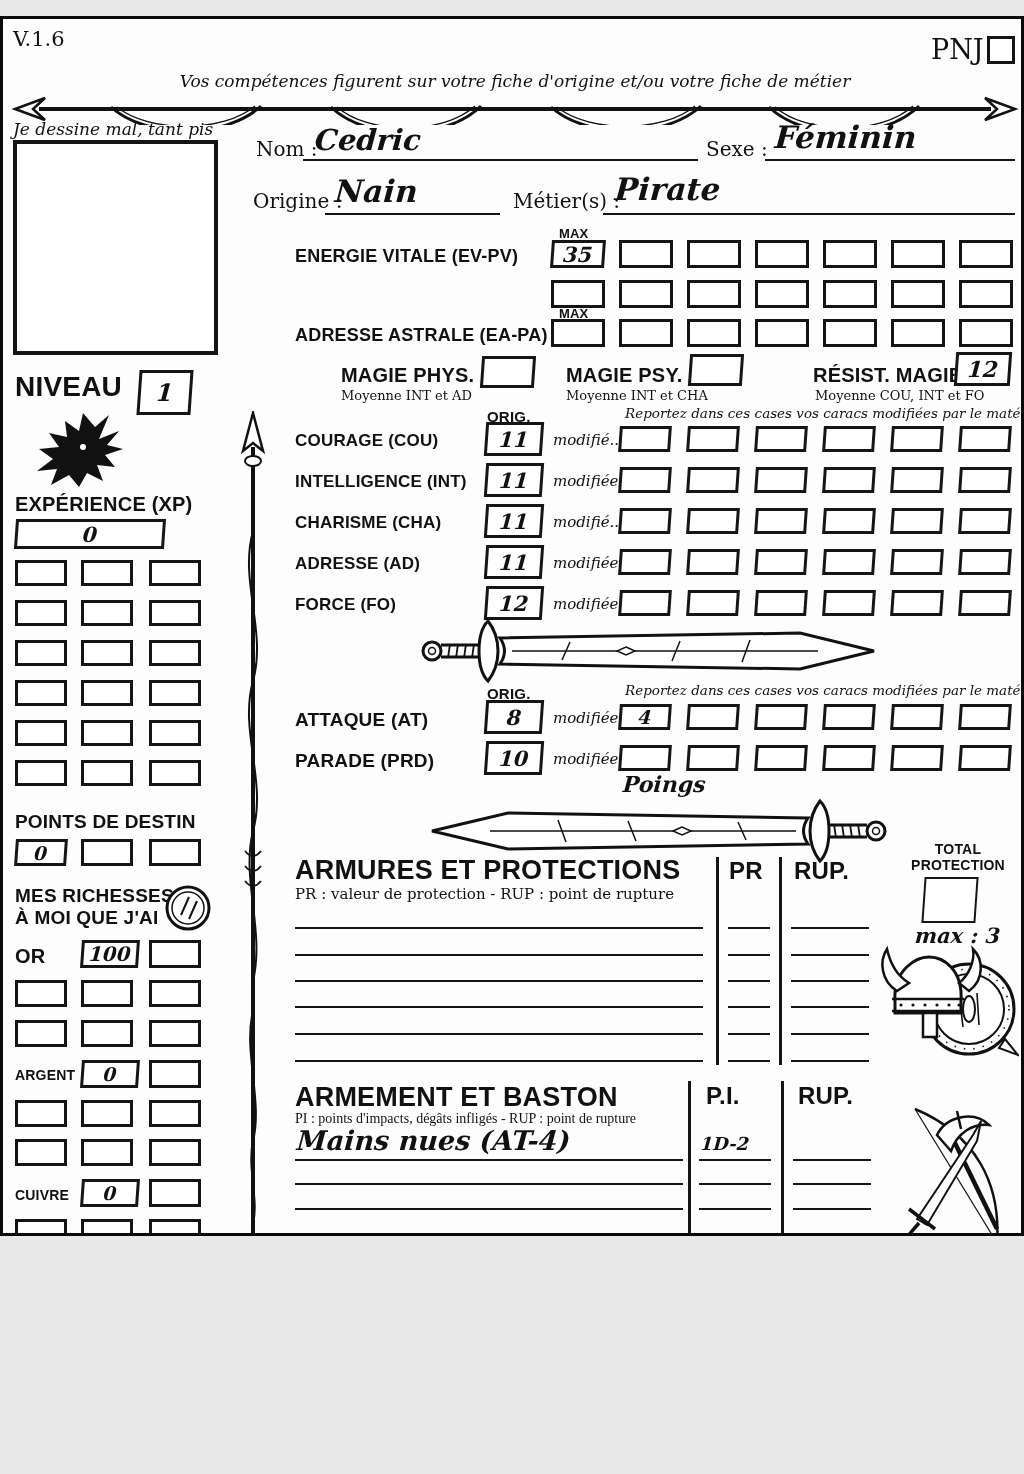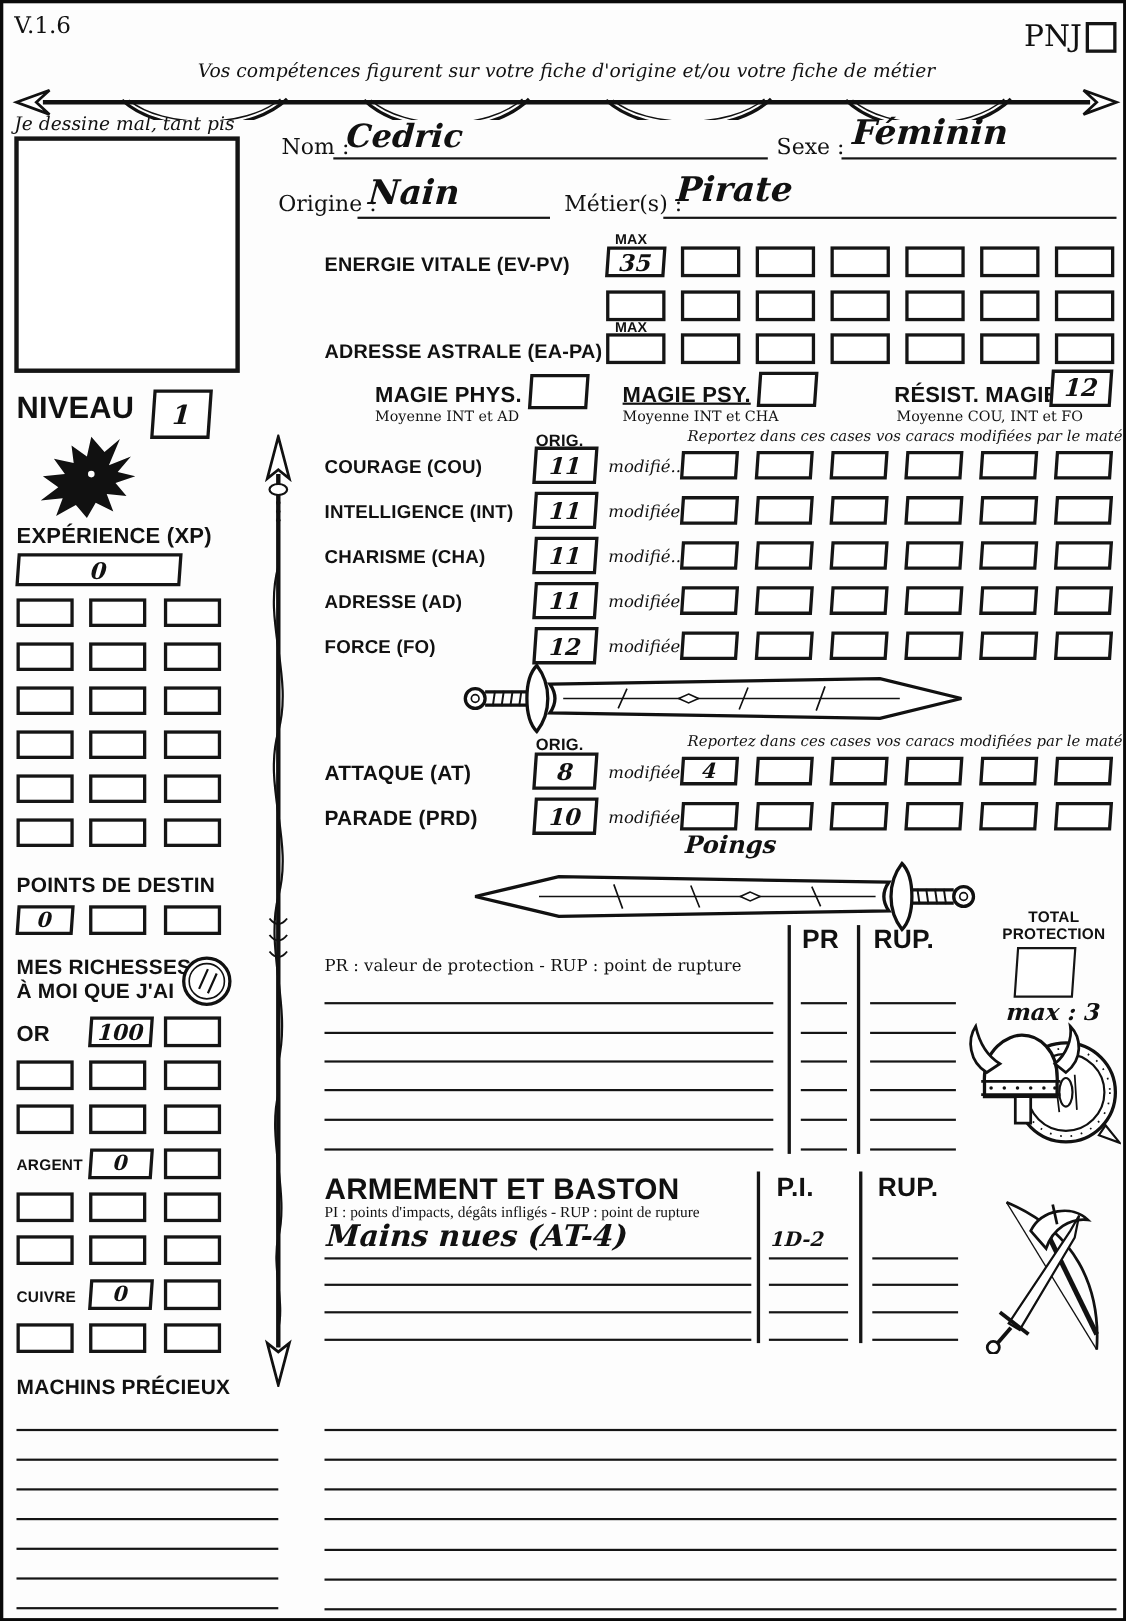--- a/index.html
+++ b/index.html
@@ -1,17 +1,17 @@
 <!DOCTYPE html>
 <html lang="fr"><head>
 <meta charset="utf-8">
 <style>
   html,body{margin:0;padding:0;background:#e8e8e8;}
   .page{
-    position:relative;width:1024px;height:1474px;margin:0 auto;
+    position:relative;width:1024px;height:1220px;margin:16px auto;
     background:#fdfdfd;border:3px solid #0a0a0a;box-sizing:border-box;
     font-family:"Liberation Sans",sans-serif;color:#111;overflow:hidden;
   }
   .abs{position:absolute;}
   .lbl{font-family:"Liberation Sans",sans-serif;font-weight:bold;letter-spacing:.2px;white-space:nowrap;}
   .serif{font-family:"DejaVu Serif",serif;white-space:nowrap;}
   .serif-it{font-family:"DejaVu Serif",serif;font-style:italic;white-space:nowrap;text-align:right;}
   .hw{font-family:"DejaVu Serif",serif;font-style:italic;font-weight:bold;white-space:nowrap;transform:skewX(-4deg);}
   .bx{position:absolute;box-sizing:border-box;border:3px solid #151515;background:#fff;
       display:flex;align-items:center;justify-content:center;}
@@ -202,21 +202,21 @@
   <div class="bx" style="left:684px;top:300px;width:54px;height:28px;"></div>
   <div class="bx" style="left:752px;top:300px;width:54px;height:28px;"></div>
   <div class="bx" style="left:820px;top:300px;width:54px;height:28px;"></div>
   <div class="bx" style="left:888px;top:300px;width:54px;height:28px;"></div>
   <div class="bx" style="left:956px;top:300px;width:54px;height:28px;"></div>
 
   <div class="abs lbl" style="left:338px;top:345px;font-size:20px;">MAGIE PHYS.</div>
   <div class="bx hw" style="left:478px;top:337px;width:54px;height:32px;font-size:20px;"></div>
   <div class="abs serif" style="left:338px;top:369px;font-size:13px;">Moyenne INT et AD</div>
 
-  <div class="abs lbl" style="left:563px;top:345px;font-size:20px;text-decoration:underline;">MAGIE PSY.</div>
+  <div class="abs lbl" style="left:563px;top:345px;font-size:20px;">MAGIE PSY.</div>
   <div class="bx hw" style="left:686px;top:335px;width:54px;height:32px;font-size:20px;"></div>
   <div class="abs serif" style="left:563px;top:369px;font-size:13px;">Moyenne INT et CHA</div>
 
   <div class="abs lbl" style="left:810px;top:345px;font-size:20px;">RÉSIST. MAGIE</div>
   <div class="bx hw" style="left:952px;top:333px;width:56px;height:34px;font-size:22px;">12</div>
   <div class="abs serif" style="left:812px;top:369px;font-size:13px;">Moyenne COU, INT et FO</div>
 
   <div class="abs lbl" style="left:484px;top:389px;font-size:15px;">ORIG.</div>
   <div class="abs serif-it" style="left:622px;top:386px;font-size:13.5px;">Reportez dans ces cases vos caracs modifiées par le matériel</div>
 
@@ -326,20 +326,21 @@
         <path d="M32 27 L30 41 M40 27 L38 41 M48 27 L46 41 M56 27 L54 41" stroke="#111" stroke-width="1.8" fill="none"></path>
         <path d="M70 4 C58 16 58 52 70 64 C77 55 80 45 80 34 C80 23 77 13 70 4 Z" fill="#fff" stroke="#111" stroke-width="3"></path>
         <path d="M82 21 L382 16 L458 34 L382 52 L82 47 Q91 34 82 21 Z" fill="#fff" stroke="#111" stroke-width="3"></path>
         <path d="M94 34 H400" stroke="#111" stroke-width="1.5"></path>
         <path d="M152 25 L144 43 M262 24 L254 44 M332 23 L324 45" stroke="#111" stroke-width="1.5"></path>
         <path d="M208 30 l9 4 l-9 4 l-9 -4 Z" fill="#fff" stroke="#111" stroke-width="1.5"></path>
       </g>
     </svg>
   </div>
 
+  <div class="abs lbl" style="left:292px;top:836px;font-size:27px;">ARMURES ET PROTECTIONS</div>
   <div class="abs serif" style="left:292px;top:866px;font-size:15px;">PR : valeur de protection - RUP : point de rupture</div>
   <div class="vline" style="left:713px;top:838px;height:208px;"></div>
   <div class="vline" style="left:776px;top:838px;height:208px;"></div>
   <div class="abs lbl" style="left:726px;top:838px;font-size:24px;">PR</div>
   <div class="abs lbl" style="left:791px;top:838px;font-size:24px;">RUP.</div>
 
   <div class="wline" style="left:292px;top:908px;width:408px;"></div>
   <div class="wline" style="left:292px;top:935px;width:408px;"></div>
   <div class="wline" style="left:292px;top:961px;width:408px;"></div>
   <div class="wline" style="left:292px;top:987px;width:408px;"></div>

